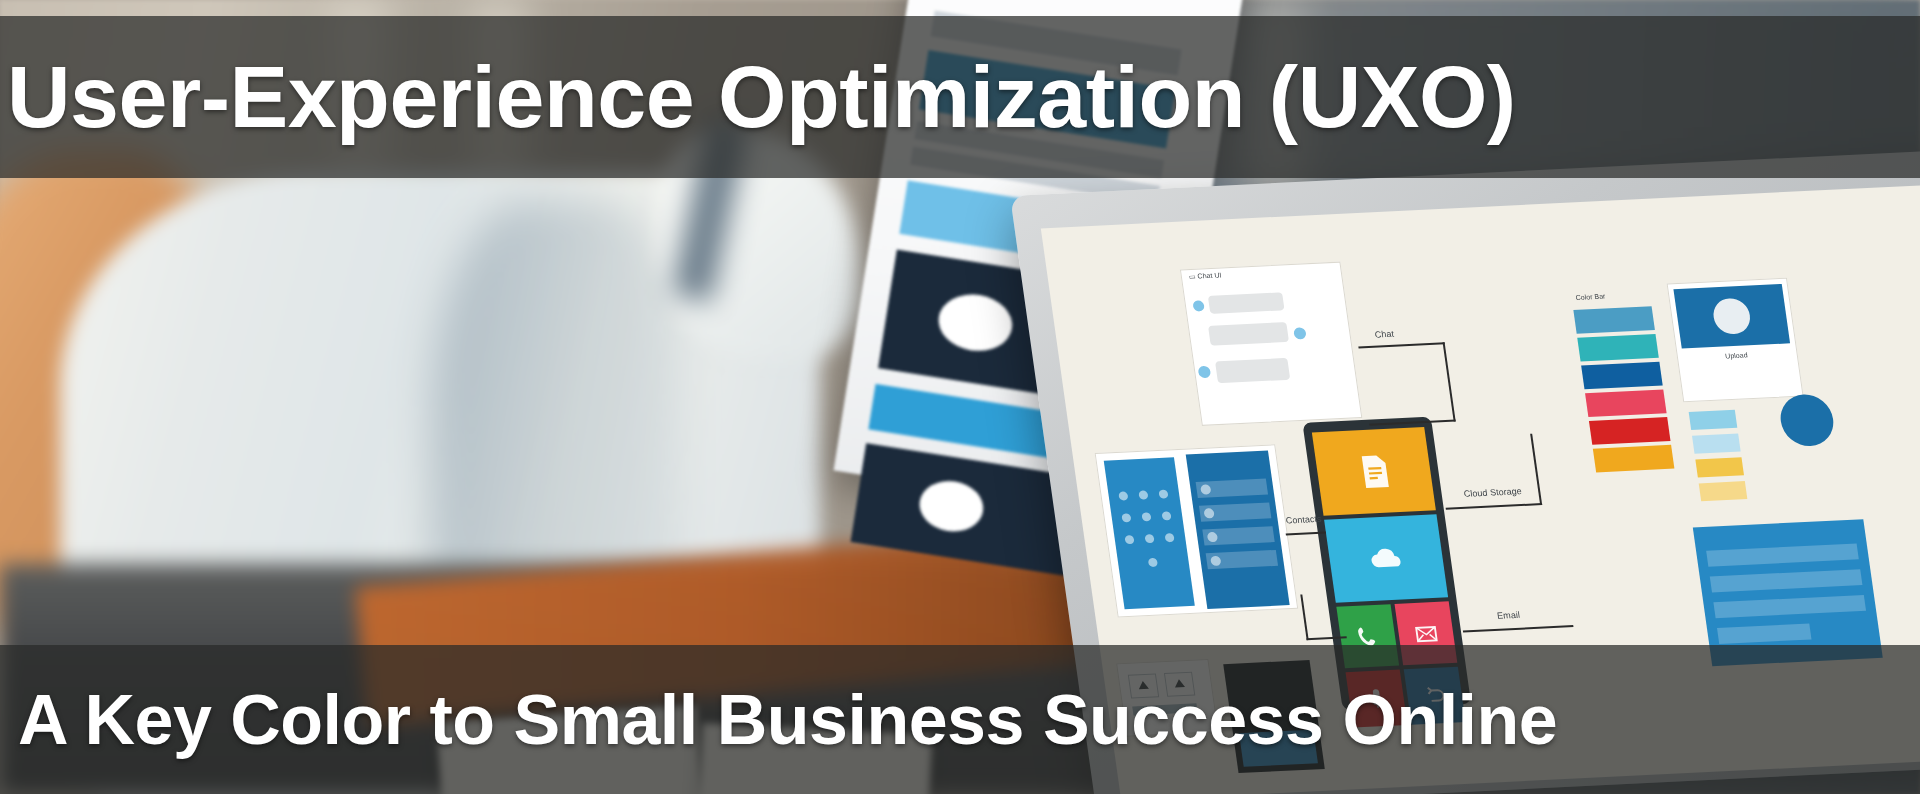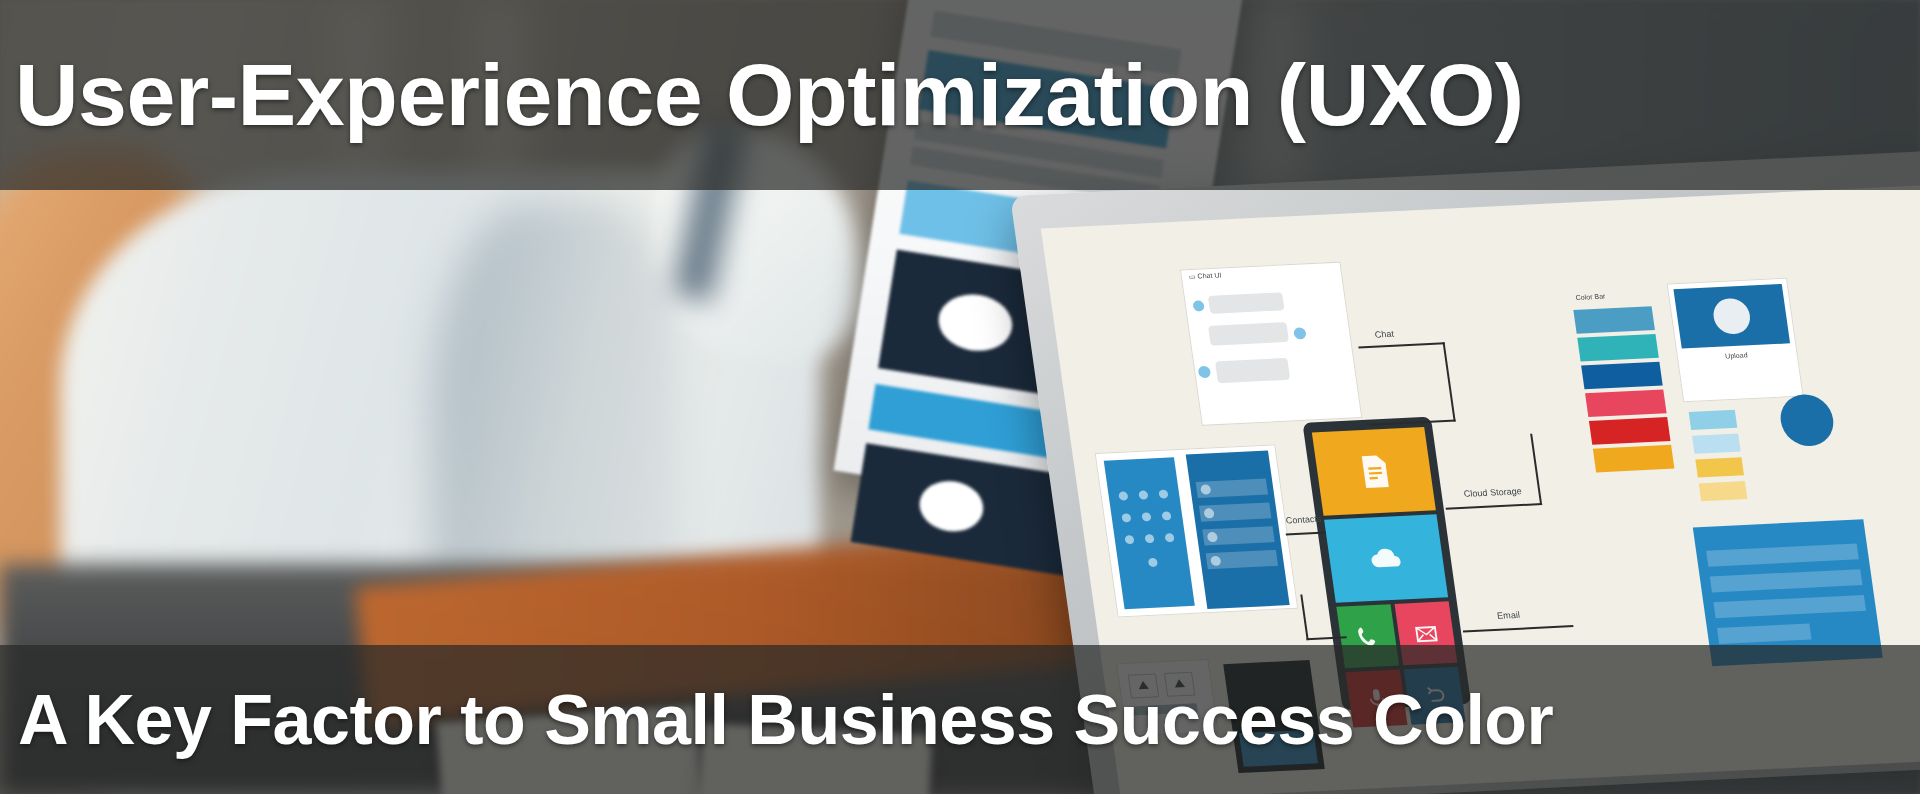--- a/index.html
+++ b/index.html
@@ -151,21 +151,21 @@
   
   .blurlayer { filter:blur(2.2px); position:absolute; inset:0; }
 
   
   .banner {
     position:absolute; left:0; width:1920px;
     background:rgba(40,42,40,.72);
     display:flex; align-items:center;
     z-index:30;
   }
-  .banner-top { top:0; height:190px; padding-left:15px; }
+  .banner-top { top:16px; height:162px; padding-left:7px; }
   .banner-bottom { bottom:0; height:149px; padding-left:18px; }
 
   .banner h1, .banner h2 {
     color:#ffffff;
     font-family:"Liberation Sans", sans-serif;
     font-weight:bold;
     letter-spacing:-0.5px;
     text-shadow:0 2px 5px rgba(0,0,0,.5);
     white-space:nowrap;
   }
@@ -348,16 +348,16 @@
         </div>
       </div>
     </div>
   </div>
 
   <div class="banner banner-top">
     <h1>User-Experience Optimization (UXO)</h1>
   </div>
 
   <div class="banner banner-bottom">
-    <h2>A Key Factor to Small Business Success Color</h2>
+    <h2>A Key Color to Small Business Success Online</h2>
   </div>
 
 </div>
 
 </body></html>

